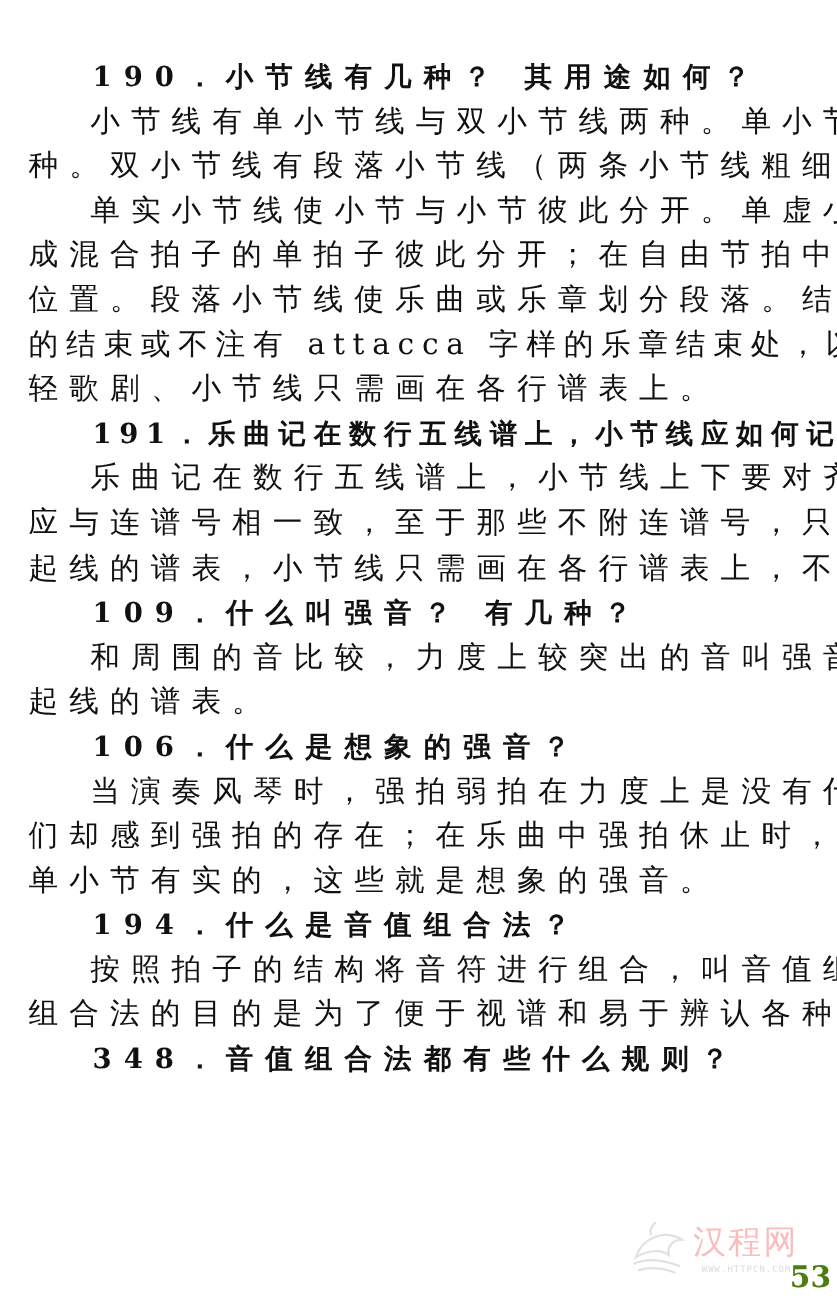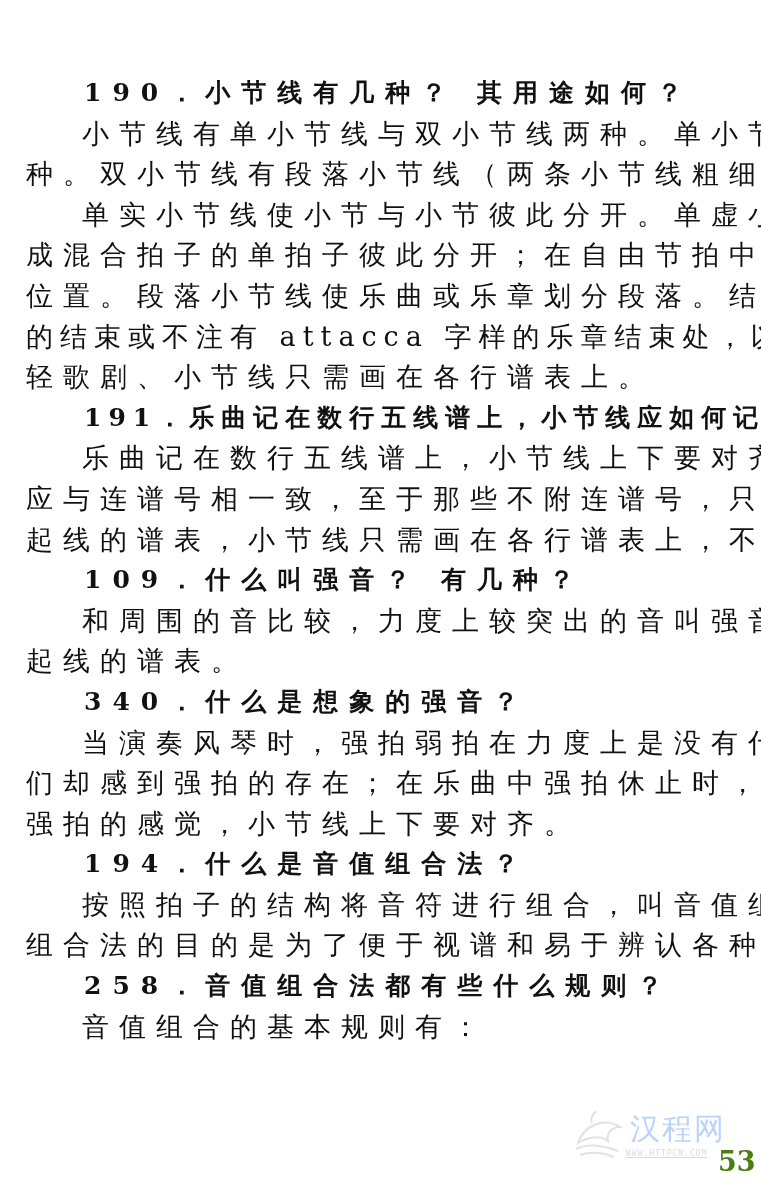--- a/index.html
+++ b/index.html
@@ -11,21 +11,21 @@
     width: 761px;
     height: 1184px;
     position: relative;
     overflow: hidden;
     font-family: "DejaVu Serif", "Liberation Serif", serif;
     color: #111111;
   }
   .page {
     position: absolute;
     left: 26px;
-    top: 73px;
+    top: 50px;
     width: 716px;
   }
   .line {
     height: 40.6px;
     line-height: 40.6px;
     font-size: 27px;
     white-space: nowrap;
     letter-spacing: 10px;
     overflow: visible;
   }
@@ -51,33 +51,32 @@
     top: 1105px;
     width: 180px;
     height: 65px;
     opacity: 0.35;
   }
   .watermark .wm-text {
     position: absolute;
     left: 60px;
     top: 4px;
     font-size: 30px;
-    color: #3b82f6;
+    color: #ef4444;
     font-family: "DejaVu Sans", sans-serif;
     letter-spacing: 2px;
   }
   .watermark .wm-url {
     position: absolute;
-    left: 56px;
+    left: 68px;
     top: 44px;
     font-size: 8px;
     color: #999999;
     font-family: "DejaVu Sans Mono", monospace;
     letter-spacing: 1px;
-    text-decoration: underline;
   }
   .watermark svg {
     position: absolute;
     left: 0;
     top: 0;
   }
 </style>
 </head>
 <body>
 
@@ -94,31 +93,30 @@
 
   <div class="line heading indent-h" style="letter-spacing:7px;">191．乐曲记在数行五线谱上，小节线应如何记写？</div>
   <div class="line indent">乐曲记在数行五线谱上，小节线上下要对齐。小节线的断裂</div>
   <div class="line">应与连谱号相一致，至于那些不附连谱号，只在左边附一根公共</div>
   <div class="line">起线的谱表，小节线只需画在各行谱表上，不必连接起来。</div>
 
   <div class="line heading indent-h">109．什么叫强音？ 有几种？</div>
   <div class="line indent">和周围的音比较，力度上较突出的音叫强音。强音有实在的</div>
   <div class="line">起线的谱表。</div>
 
-  <div class="line heading indent-h">340．什么是想象的强音？</div>
+  <div class="line heading indent-h">106．什么是想象的强音？</div>
   <div class="line indent">当演奏风琴时，强拍弱拍在力度上是没有什么区别的，但我</div>
   <div class="line">们却感到强拍的存在；在乐曲中强拍休止时，虽无声音，也仍有</div>
-  <div class="line">强拍的感觉，小节线上下要对齐。</div>
+  <div class="line">单小节有实的，这些就是想象的强音。</div>
 
   <div class="line heading indent-h">194．什么是音值组合法？</div>
   <div class="line indent">按照拍子的结构将音符进行组合，叫音值组合法。使用音值</div>
   <div class="line">组合法的目的是为了便于视谱和易于辨认各种节奏型。</div>
 
-  <div class="line heading indent-h">258．音值组合法都有些什么规则？</div>
-  <div class="line indent">音值组合的基本规则有：</div>
+  <div class="line heading indent-h">348．音值组合法都有些什么规则？</div>
 </div>
 
 <div class="watermark">
   <svg width="60" height="60" viewBox="0 0 60 60">
     <path d="M8 38 C14 20, 34 12, 50 22 C42 22, 36 28, 38 36 C30 30, 18 32, 8 38 Z" fill="none" stroke="#aaaaaa" stroke-width="2"></path>
     <path d="M6 44 C18 38, 32 40, 48 46" fill="none" stroke="#aaaaaa" stroke-width="2"></path>
     <path d="M10 50 C22 46, 34 48, 44 52" fill="none" stroke="#aaaaaa" stroke-width="2"></path>
     <path d="M26 6 C22 10, 20 14, 22 18" fill="none" stroke="#aaaaaa" stroke-width="2"></path>
   </svg>
   <span class="wm-text">汉程网</span>

